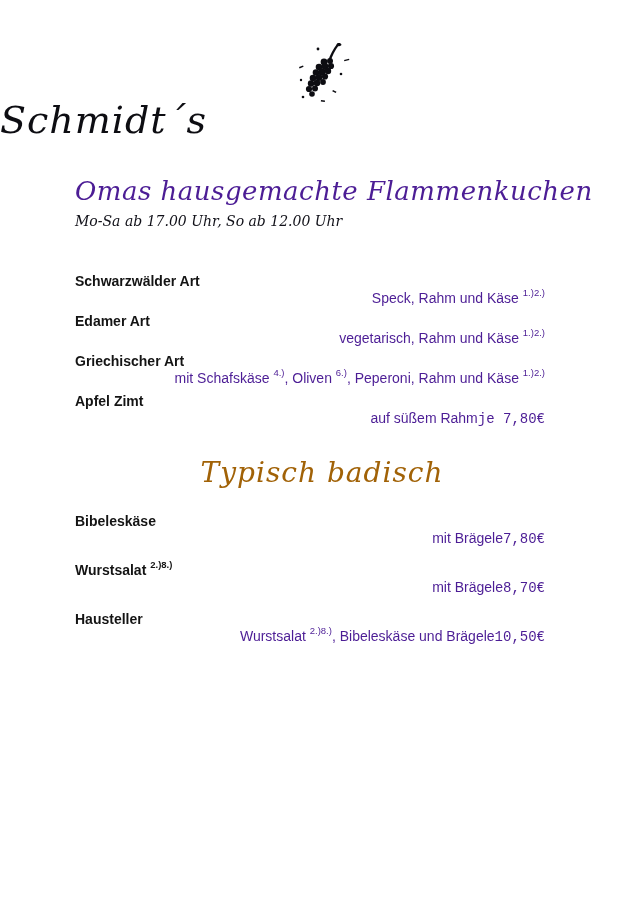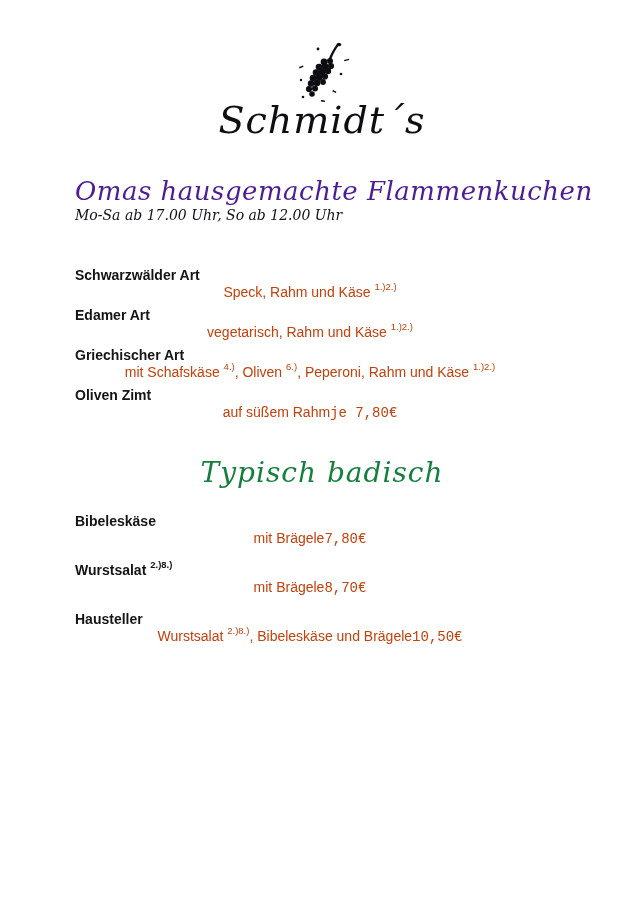--- a/index.html
+++ b/index.html
@@ -7,21 +7,21 @@
   body {
     width: 644px; height: 912px;
     font-family: "Liberation Sans", sans-serif;
     color: #1c1c1c;
     position: relative;
     overflow: hidden;
   }
   .page { position: absolute; inset: 0; background: #ffffff; }
 
   
-  .logo-block { position: absolute; top: 40px; left: 0; width: 644px; text-align: center; }
+  .logo-block { position: absolute; top: 40px; left: 0; width: 644px; }
   .grape { display: block; margin: 0 auto; }
   .brand {
     font-family: "DejaVu Serif", serif;
     font-style: italic;
     font-size: 38px;
     color: #0d0d12;
     margin-top: -6px;
     letter-spacing: 1px;
   }
 
@@ -35,52 +35,52 @@
     color: #4c1d95;
     letter-spacing: 0.5px;
     white-space: nowrap;
   }
   .script-sub {
     font-family: "DejaVu Serif", serif;
     font-style: italic;
     font-size: 14px;
     line-height: 17px;
     color: #101018;
-    margin-top: 1px;
+    margin-top: 7px;
   }
   .items-1 { margin-top: 43px; }
 
   
   .sec2-title {
     position: absolute; top: 456px; left: 0; width: 644px;
     text-align: center;
     font-family: "DejaVu Serif", serif;
     font-style: italic;
     font-size: 28px;
-    color: #15803d;
+    color: #a16207;
     letter-spacing: 1px;
   }
   .sec2-items { position: absolute; top: 513px; left: 75px; right: 99px; }
 
   
   .menu-item { margin-bottom: 6px; }
   .sec2-items .menu-item { margin-bottom: 14px; }
   .item-name {
     font-weight: bold;
     font-size: 14px;
     line-height: 17px;
     color: #141414;
   }
   .item-line {
     display: flex;
-    justify-content: center;
+    justify-content: flex-end;
     align-items: baseline;
     font-size: 14px;
     line-height: 17px;
-    color: #c2410c;
+    color: #4c1d95;
   }
   .item-desc { }
   .item-price { white-space: nowrap; font-family: Liberation Mono, monospace; }
   sup {
     font-size: 9.5px;
     line-height: 0;
     position: relative;
     top: -1px;
     vertical-align: super;
   }
@@ -148,21 +148,21 @@
         </div>
       </div>
       <div class="menu-item">
         <div class="item-name"><span>Griechischer Art</span></div>
         <div class="item-line">
           <span class="item-desc"><span>mit Schafskäse </span><sup>4.)</sup><span>, Oliven </span><sup>6.)</sup><span>, Peperoni, Rahm und Käse </span><sup>1.)2.)</sup></span>
           <span class="item-price"></span>
         </div>
       </div>
       <div class="menu-item">
-        <div class="item-name"><span>Oliven Zimt</span></div>
+        <div class="item-name"><span>Apfel Zimt</span></div>
         <div class="item-line">
           <span class="item-desc"><span>auf süßem Rahm</span></span>
           <span class="item-price">je 7,80€</span>
         </div>
       </div>
     </div>
   </div>
 
   <div class="sec2-title">Typisch badisch</div>
 

